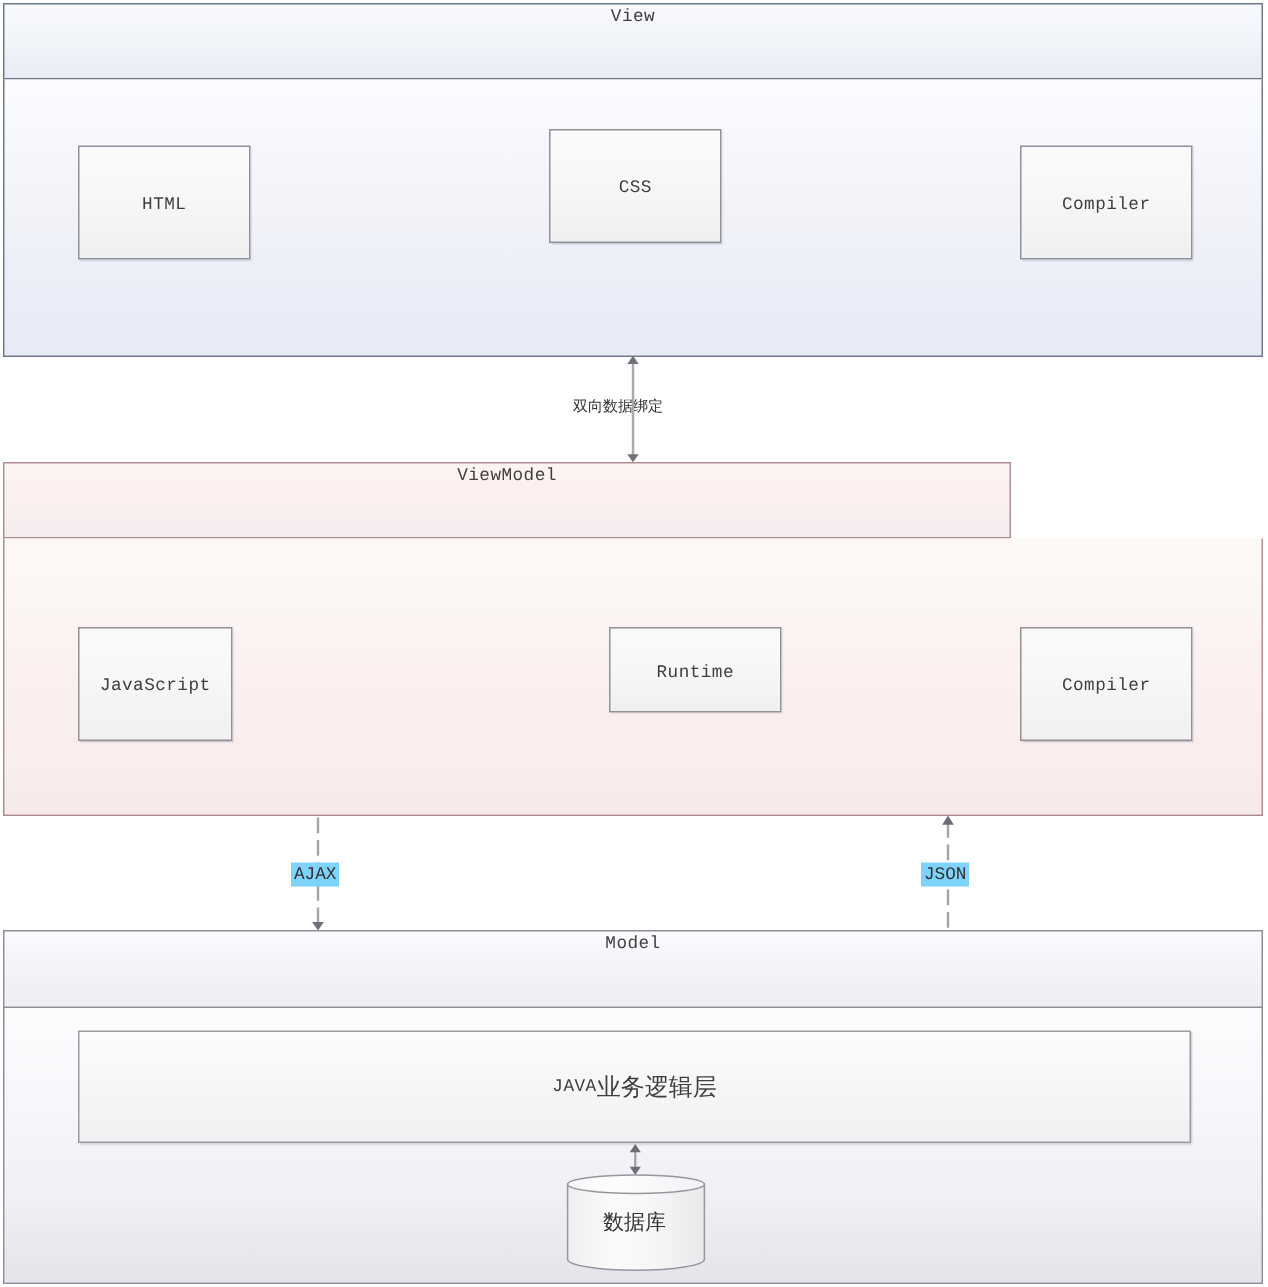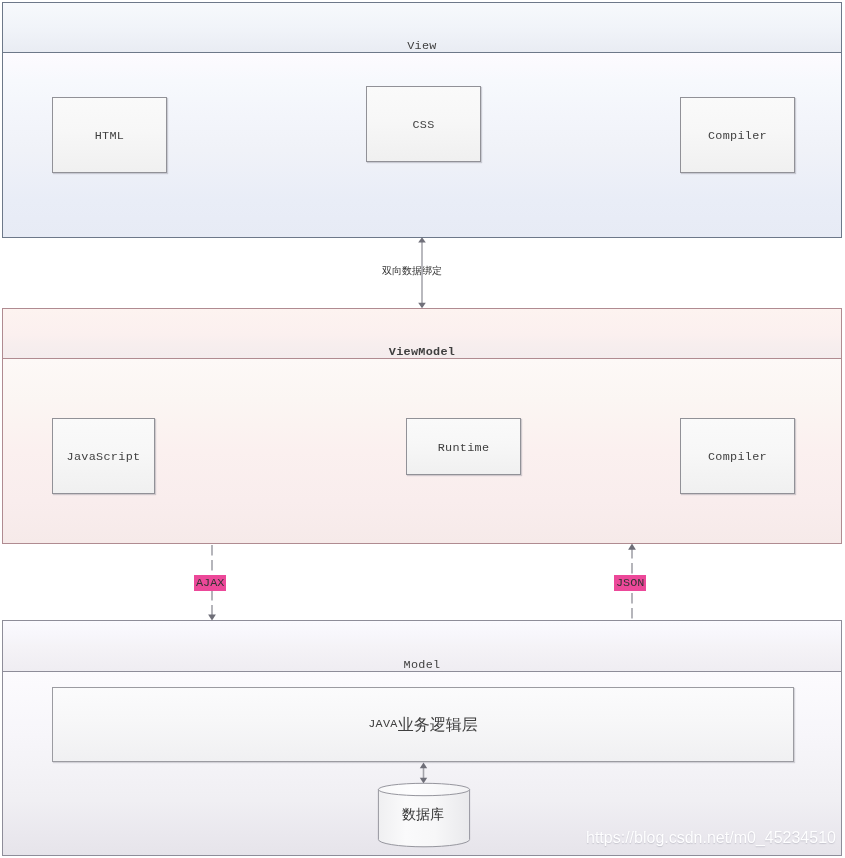--- a/index.html
+++ b/index.html
@@ -1,21 +1,21 @@
 <!DOCTYPE html>
 <html><head>
 <meta charset="utf-8">
 <title>MVVM Architecture Diagram</title>
 <style>
   html,body{margin:0;padding:0;}
   body{width:845px;height:858px;background:#ffffff;overflow:hidden;
        font-family:"Liberation Mono","DejaVu Sans Mono",monospace;}
   #stage{position:relative;width:845px;height:858px;background:#fff;will-change:transform;}
   .panel-head{position:absolute;box-sizing:border-box;display:flex;
-              align-items:flex-end;justify-content:center;}
+              align-items:flex-start;justify-content:center;}
   .panel-body{position:absolute;box-sizing:border-box;}
   .head-label{font-size:11.8px;letter-spacing:0.3px;color:#3f3f3f;position:relative;top:1px;}
 
   
   .view-head{border:1px solid #6d7889;
       background:linear-gradient(180deg,#f7f9fc 0%,#f1f4f9 50%,#e9ecf3 100%);}
   .view-body{border:1px solid #6d7889;border-top:none;
       background:linear-gradient(180deg,#fdfbff 0%,#f7f9fd 15%,#f3f5fb 35%,#f0f2f8 53%,#e9edf7 80%,#e7ebf5 100%);}
 
   
@@ -41,21 +41,21 @@
         background:linear-gradient(180deg,#fbfbfc 0%,#f7f7f8 45%,#f0f0f2 100%);
         display:flex;flex-direction:row;align-items:center;
         justify-content:center;
         box-shadow:1px 1px 1px rgba(130,130,140,.3);}
   .wide-box .l1{font-size:11.8px;color:#3f3f3f;letter-spacing:0.3px;line-height:13px;}
   .wide-box .l2{font-size:16px;color:#3f3f3f;line-height:15px;}
 
   
   .conn-label{position:absolute;font-size:11.8px;color:#333333;white-space:nowrap;}
   .cjk{font-family:"DejaVu Sans",sans-serif;}
-  .conn-label.op{background:#ec4899;padding:1px 2px;}
+  .conn-label.op{background:#7dd3fc;padding:1px 2px;}
 
   svg.arrows{position:absolute;left:0;top:0;width:845px;height:858px;
              pointer-events:none;}
 
   
   .watermark{position:absolute;font-family:"Liberation Sans",sans-serif;
              font-size:16px;color:#fefeff;white-space:nowrap;
              text-shadow:0 1px 1px rgba(165,165,178,.5);}
 </style>
 </head>
@@ -71,21 +71,21 @@
   <div class="ibox" style="left:52px;top:97px;width:115px;height:76px;">
     <span>HTML</span>
   </div>
   <div class="ibox" style="left:366px;top:86px;width:115px;height:76px;">
     <span>CSS</span>
   </div>
   <div class="ibox" style="left:680px;top:97px;width:115px;height:76px;">
     <span>Compiler</span>
   </div>
 
-  <div class="panel-head vm-head" style="left:2px;top:308px;width:840px;height:51px;font-weight:bold;">
+  <div class="panel-head vm-head" style="left:2px;top:308px;width:672px;height:51px;">
     <span class="head-label">ViewModel</span>
   </div>
   <div class="panel-body vm-body" style="left:2px;top:359px;width:840px;height:185px;"></div>
 
   <div class="ibox" style="left:52px;top:418px;width:103px;height:76px;">
     <span>JavaScript</span>
   </div>
   <div class="ibox" style="left:366px;top:418px;width:115px;height:57px;margin-left:40px;">
     <span>Runtime</span>
   </div>
@@ -145,15 +145,14 @@
         <stop offset="0" stop-color="#f8f8f9"></stop>
         <stop offset="0.35" stop-color="#fdfdfe"></stop>
         <stop offset="1" stop-color="#f2f2f4"></stop>
       </linearGradient>
     </defs>
     <path d="M2.4 8.5 L2.4 58.5 A45.6 7.3 0 0 0 93.6 58.5 L93.6 8.5 Z" fill="url(#cylg)" stroke="#96969e" stroke-width="1"></path>
     <ellipse cx="48" cy="8.5" rx="45.6" ry="6.2" fill="url(#cyltop)" stroke="#96969e" stroke-width="1"></ellipse>
   </svg>
   <div class="conn-label cjk" style="left:402px;top:806px;font-size:14px;">数据库</div>
 
-  <div class="watermark" style="left:586px;top:829px;">https://blog.csdn.net/m0_45234510</div>
 
 </div>
 
 </body></html>

